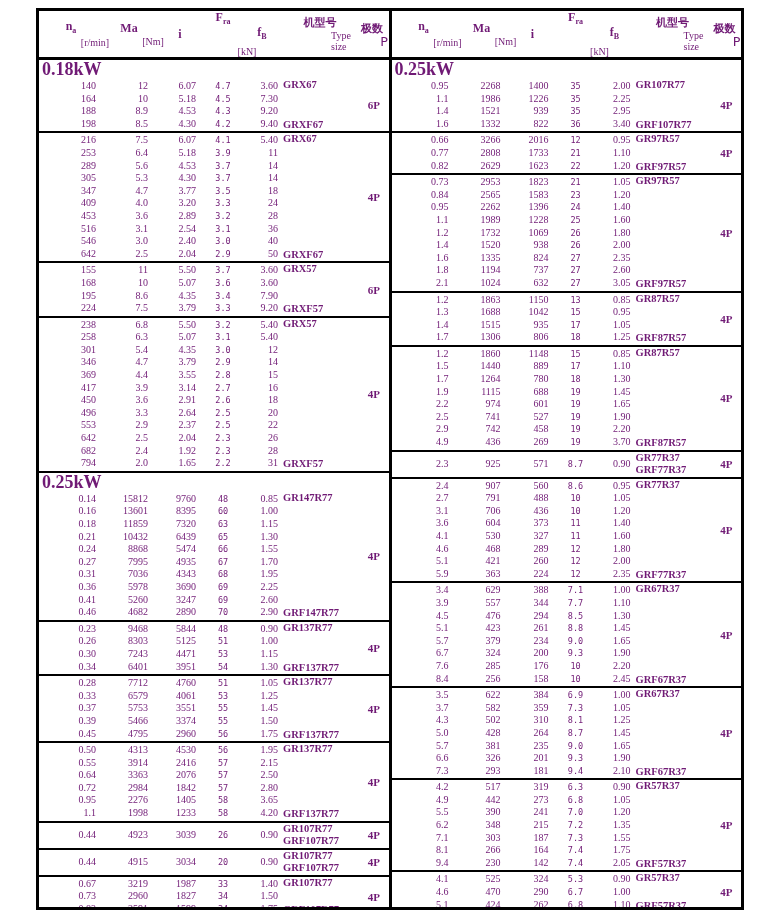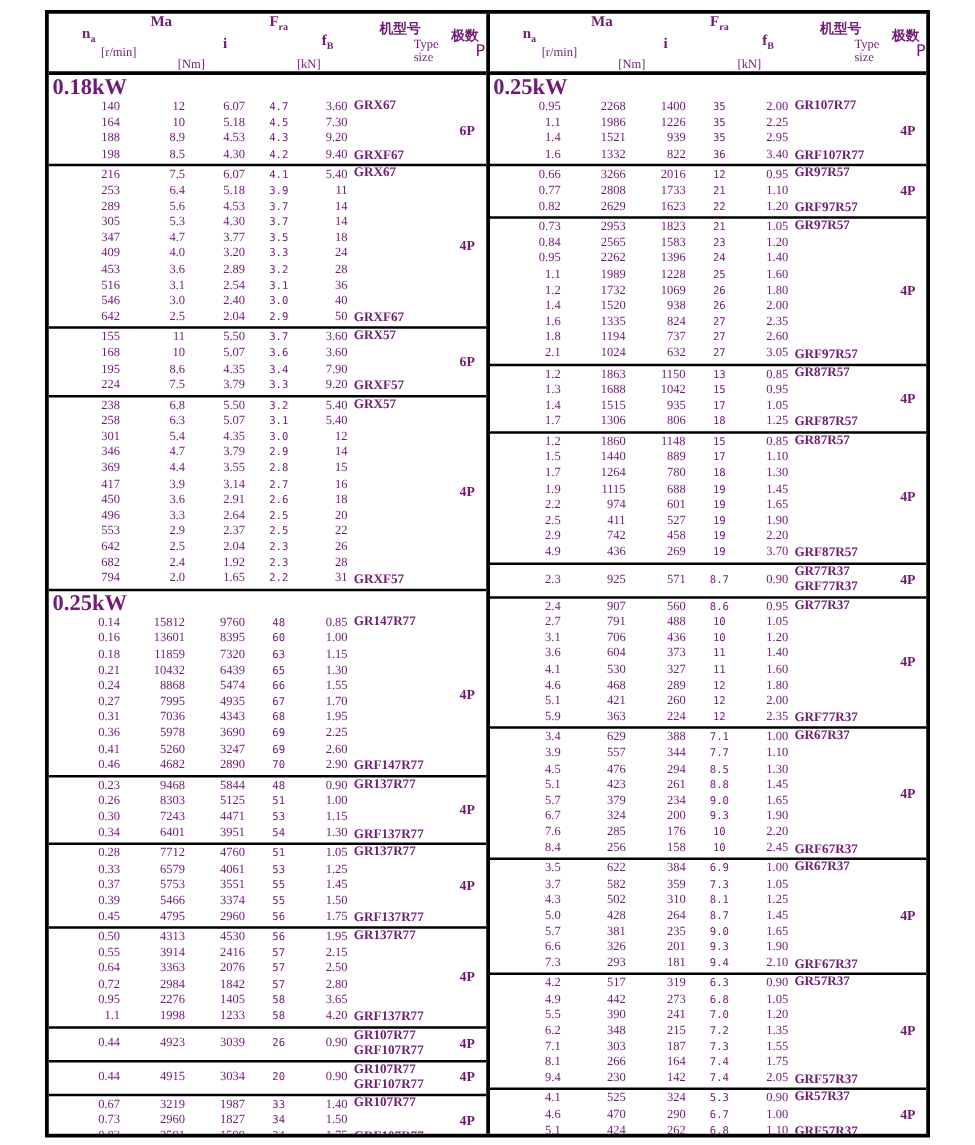--- a/index.html
+++ b/index.html
@@ -9,21 +9,21 @@
   .frame{position:absolute;left:36px;top:8px;width:708px;height:902px;
          border:3px solid #000;box-sizing:border-box;display:flex;background:#fff;}
   .half{flex:1 1 0;display:flex;flex-direction:column;overflow:hidden;box-sizing:border-box;}
   .half-left{border-right:3px solid #000;}
 
   .thead{display:flex;height:46px;border-bottom:3px solid #000;flex:0 0 auto;}
   .hcell{display:flex;flex-direction:column;justify-content:center;align-items:center;row-gap:1px;}
   .hmain{font-weight:bold;font-size:12px;line-height:13px;}
   .hmain sub{font-size:8px;line-height:8px;}
   .hunit{font-weight:normal;font-size:10px;line-height:11px;padding-left:48px;}
-  .hc-na{width:64px;} .hc-ma{width:52px;justify-content:space-between;} .hc-i{width:50px;}
+  .hc-na{width:64px;} .hc-ma{width:52px;} .hc-i{width:50px;}
   .hc-fra{width:36px;gap:20px;} .hc-fb{width:42px;} .hc-type{width:74px;} .hc-pole{width:30px;}
   .hc-type .hmain,.hc-pole .hmain{font-family:"DejaVu Sans", sans-serif;font-size:11px;}
   .hc-pole .hunit{font-family:"DejaVu Sans Mono", monospace;font-size:13px;}
 
   .section{display:flex;flex-direction:column;}
   .section-title{font-weight:bold;font-size:18px;line-height:19px;height:19px;
                  padding-left:3px;flex:0 0 auto;}
   .group{display:flex;border-bottom:2px solid #000;align-items:stretch;}
   .section:last-child .group:last-child{border-bottom:none;}
   .rows{width:244px;display:flex;flex-direction:column;justify-content:center;padding:1px 0;}
@@ -837,21 +837,21 @@
               </div>
               <div class="row">
                 <div class="c-na">2.2</div>
                 <div class="c-ma">974</div>
                 <div class="c-i">601</div>
                 <div class="c-fra">19</div>
                 <div class="c-fb">1.65</div>
               </div>
               <div class="row">
                 <div class="c-na">2.5</div>
-                <div class="c-ma">411</div>
+                <div class="c-ma">741</div>
                 <div class="c-i">527</div>
                 <div class="c-fra">19</div>
                 <div class="c-fb">1.90</div>
               </div>
               <div class="row">
                 <div class="c-na">2.9</div>
                 <div class="c-ma">742</div>
                 <div class="c-i">458</div>
                 <div class="c-fra">19</div>
                 <div class="c-fb">2.20</div>

